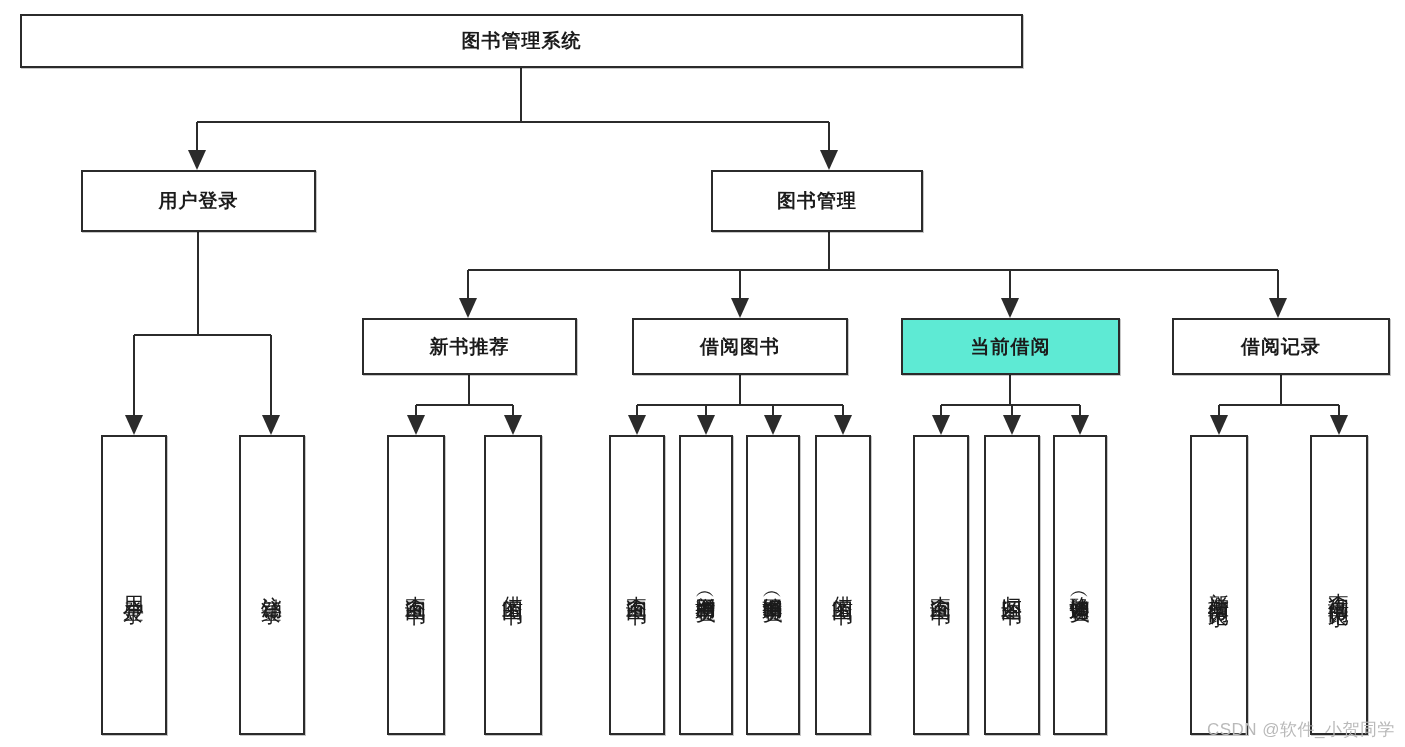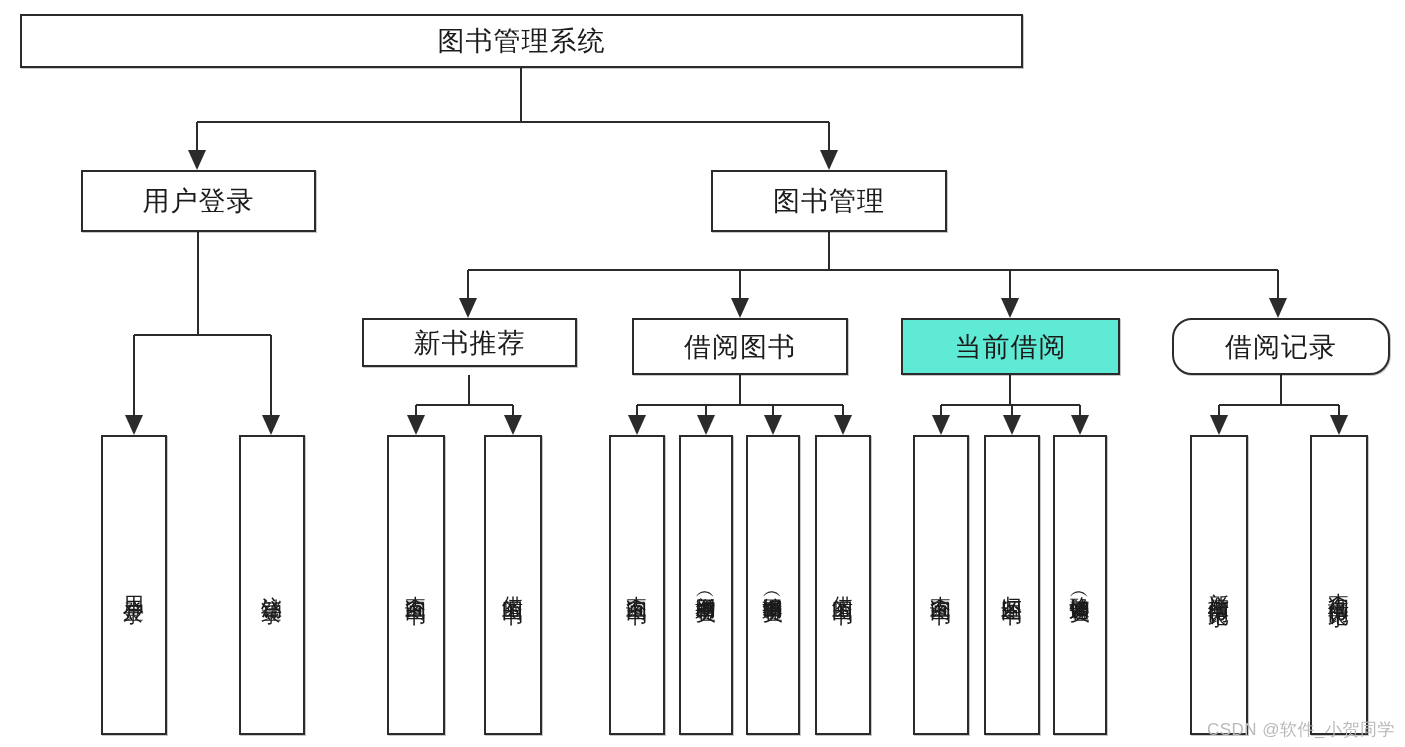--- a/index.html
+++ b/index.html
@@ -25,24 +25,25 @@
     background: #ffffff;
     border: 2px solid #2b2b2b;
     box-shadow: 1px 1px 0 rgba(0,0,0,0.22);
   }
   .node-label-h {
     width: 100%;
     height: 100%;
     display: flex;
     align-items: center;
     justify-content: center;
-    font-size: 27px;
+    font-size: 19px;
     color: #1b1b1b;
     letter-spacing: 1px;
     white-space: nowrap;
+    font-weight: bold;
   }
   .node-label-v {
     width: 100%;
     height: 100%;
     display: flex;
     align-items: center;
     justify-content: center;
     font-size: 21px;
     color: #1b1b1b;
     writing-mode: vertical-rl;
@@ -131,33 +132,33 @@
       <line x1="1339" y1="405" x2="1339" y2="419" stroke="#2b2b2b" stroke-width="2.6" shape-rendering="crispEdges"></line>
       <polygon points="1330,415 1348,415 1339,435" fill="#2b2b2b"></polygon>
     </svg>
   <div id="node-layer">
       <div class="node-box" style="left: 20px; top: 14px; width: 1003px; height: 54px; border-color: rgb(43, 43, 43); background: rgb(255, 255, 255);">
         <div class="node-label-h" style="color: rgb(27, 27, 27);">图书管理系统</div>
       </div>
       <div class="node-box" style="left: 81px; top: 170px; width: 235px; height: 62px; border-color: rgb(43, 43, 43); background: rgb(255, 255, 255);">
         <div class="node-label-h" style="color: rgb(27, 27, 27);">用户登录</div>
       </div>
-      <div class="node-box" style="left: 711px; top: 170px; width: 236px; height: 62px; border-color: rgb(43, 43, 43); background: rgb(255, 255, 255);">
+      <div class="node-box" style="left: 711px; top: 170px; width: 212px; height: 62px; border-color: rgb(43, 43, 43); background: rgb(255, 255, 255);">
         <div class="node-label-h" style="color: rgb(27, 27, 27);">图书管理</div>
       </div>
-      <div class="node-box" style="left: 362px; top: 318px; width: 215px; height: 49px; border-color: rgb(43, 43, 43); background: rgb(255, 255, 255);">
+      <div class="node-box" style="left: 362px; top: 318px; width: 215px; height: 57px; border-color: rgb(43, 43, 43); background: rgb(255, 255, 255);">
         <div class="node-label-h" style="color: rgb(27, 27, 27);">新书推荐</div>
       </div>
       <div class="node-box" style="left: 632px; top: 318px; width: 216px; height: 57px; border-color: rgb(43, 43, 43); background: rgb(255, 255, 255);">
         <div class="node-label-h" style="color: rgb(27, 27, 27);">借阅图书</div>
       </div>
       <div class="node-box" style="left: 901px; top: 318px; width: 219px; height: 57px; border-color: rgb(43, 43, 43); background: #5eead4;">
         <div class="node-label-h" style="color: rgb(27, 27, 27);">当前借阅</div>
       </div>
-      <div class="node-box" style="left: 1172px; top: 318px; width: 218px; height: 57px; border-color: rgb(43, 43, 43); background: rgb(255, 255, 255); border-radius: 20px;">
+      <div class="node-box" style="left: 1172px; top: 318px; width: 218px; height: 57px; border-color: rgb(43, 43, 43); background: rgb(255, 255, 255);">
         <div class="node-label-h" style="color: rgb(27, 27, 27);">借阅记录</div>
       </div>
       <div class="node-box" style="left: 101px; top: 435px; width: 66px; height: 300px; border-color: rgb(43, 43, 43); background: rgb(255, 255, 255);">
         <div class="node-label-v" style="color: rgb(27, 27, 27);">用户登录</div>
       </div>
       <div class="node-box" style="left: 239px; top: 435px; width: 66px; height: 300px; border-color: rgb(43, 43, 43); background: rgb(255, 255, 255);">
         <div class="node-label-v" style="color: rgb(27, 27, 27);">注销登录</div>
       </div>
       <div class="node-box" style="left: 387px; top: 435px; width: 58px; height: 300px; border-color: rgb(43, 43, 43); background: rgb(255, 255, 255);">
         <div class="node-label-v" style="color: rgb(27, 27, 27);">查询图书</div>

